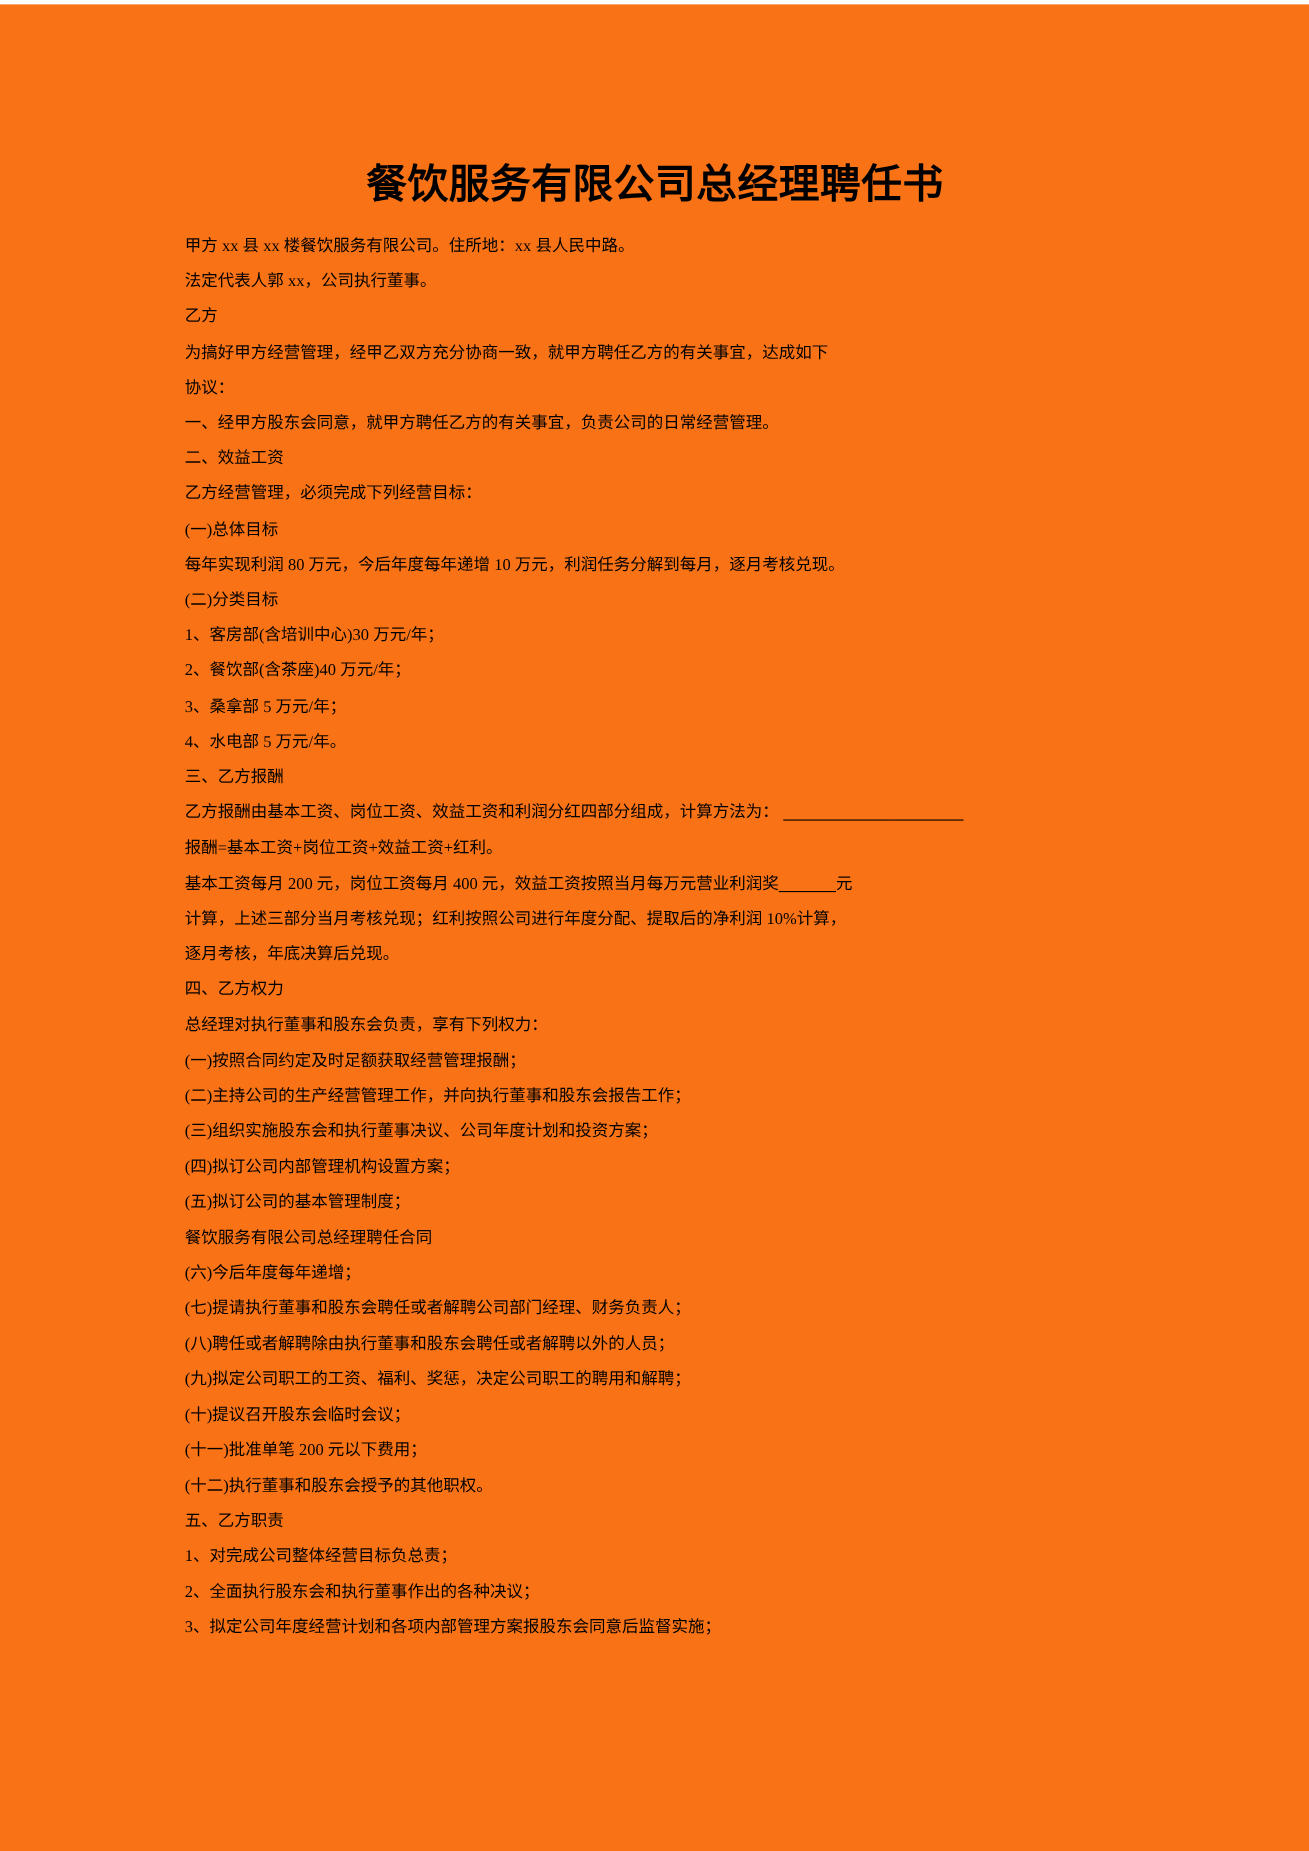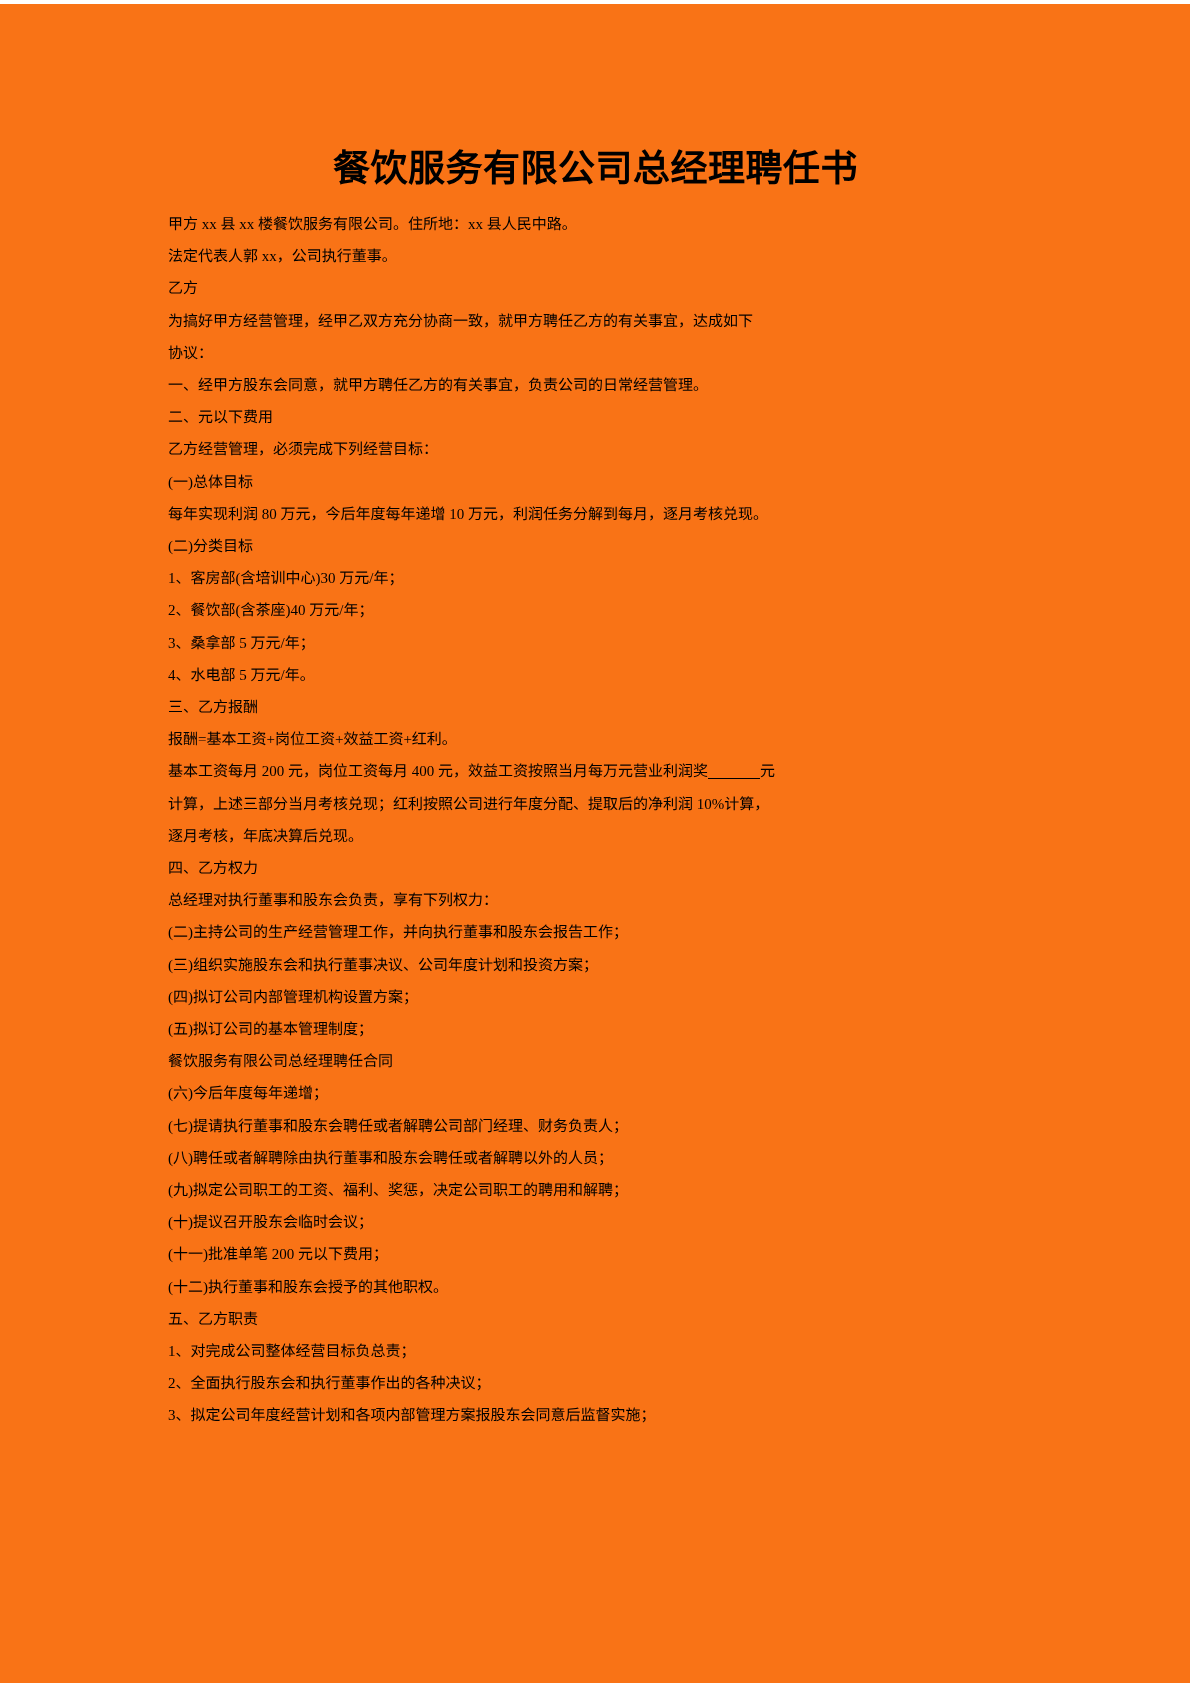--- a/index.html
+++ b/index.html
@@ -76,38 +76,40 @@
     <h1 class="doc-title">餐饮服务有限公司总经理聘任书</h1>
 
     <p class="line">甲方 xx 县 xx 楼餐饮服务有限公司。住所地：xx 县人民中路。</p>
     <p class="line">法定代表人郭 xx，公司执行董事。</p>
     <p class="line">乙方</p>
     <p class="line">为搞好甲方经营管理，经甲乙双方充分协商一致，就甲方聘任乙方的有关事宜，达成如下</p>
     <p class="line">协议：</p>
 
     <p class="line">一、经甲方股东会同意，就甲方聘任乙方的有关事宜，负责公司的日常经营管理。</p>
 
-    <p class="line">二、元以下费用</p>
+    <p class="line">二、效益工资</p>
     <p class="line">乙方经营管理，必须完成下列经营目标：</p>
     <p class="line">(一)总体目标</p>
     <p class="line">每年实现利润 80 万元，今后年度每年递增 10 万元，利润任务分解到每月，逐月考核兑现。</p>
     <p class="line">(二)分类目标</p>
     <p class="line">1、客房部(含培训中心)30 万元/年；</p>
     <p class="line">2、餐饮部(含茶座)40 万元/年；</p>
     <p class="line">3、桑拿部 5 万元/年；</p>
     <p class="line">4、水电部 5 万元/年。</p>
 
     <p class="line">三、乙方报酬</p>
+    <p class="line"><span>乙方报酬由基本工资、岗位工资、效益工资和利润分红四部分组成，计算方法为：</span><span class="blank-long"></span><span class="blank-tail"></span></p>
     <p class="line">报酬=基本工资+岗位工资+效益工资+红利。</p>
     <p class="line"><span>基本工资每月 200 元，岗位工资每月 400 元，效益工资按照当月每万元营业利润奖</span><span class="blank-short"></span><span>元</span></p>
     <p class="line">计算，上述三部分当月考核兑现；红利按照公司进行年度分配、提取后的净利润 10%计算，</p>
     <p class="line">逐月考核，年底决算后兑现。</p>
 
     <p class="line">四、乙方权力</p>
     <p class="line">总经理对执行董事和股东会负责，享有下列权力：</p>
+    <p class="line">(一)按照合同约定及时足额获取经营管理报酬；</p>
     <p class="line">(二)主持公司的生产经营管理工作，并向执行董事和股东会报告工作；</p>
     <p class="line">(三)组织实施股东会和执行董事决议、公司年度计划和投资方案；</p>
     <p class="line">(四)拟订公司内部管理机构设置方案；</p>
     <p class="line">(五)拟订公司的基本管理制度；</p>
 
     <p class="line">餐饮服务有限公司总经理聘任合同</p>
 
     <p class="line">(六)今后年度每年递增；</p>
     <p class="line">(七)提请执行董事和股东会聘任或者解聘公司部门经理、财务负责人；</p>
     <p class="line">(八)聘任或者解聘除由执行董事和股东会聘任或者解聘以外的人员；</p>

